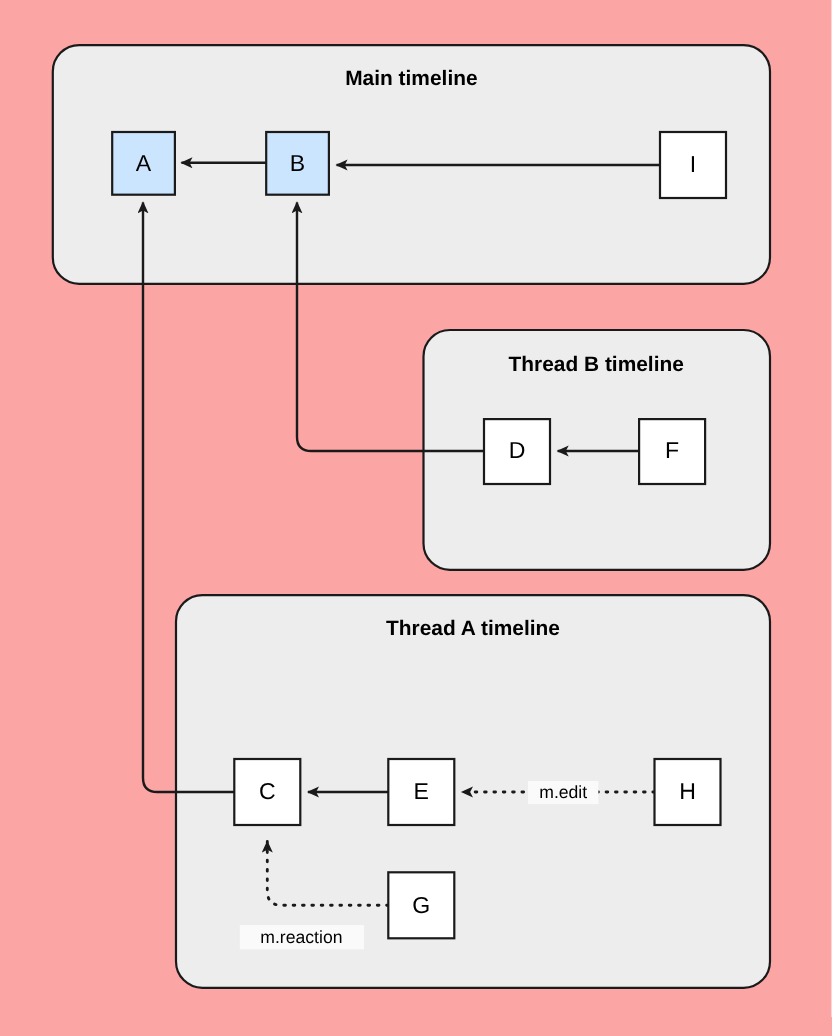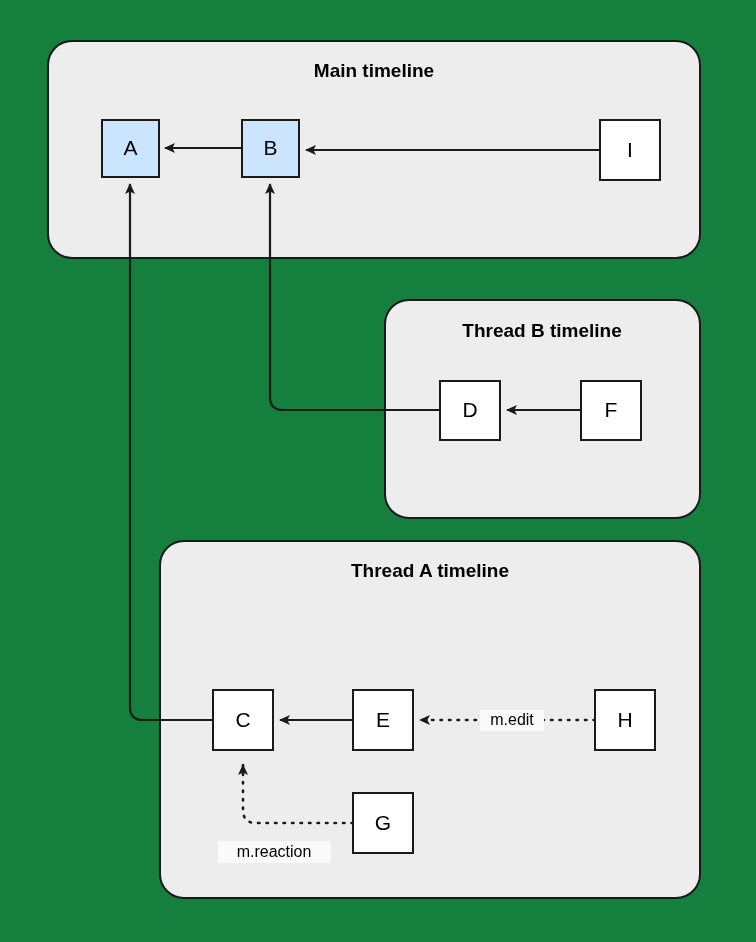--- a/index.html
+++ b/index.html
@@ -7,21 +7,21 @@
     padding: 0;
     background: #ffffff;
   }
   body {
     font-family: "Liberation Sans", sans-serif;
   }
   #canvas {
     position: relative;
     width: 756px;
     height: 942px;
-    background: #15803d;
+    background: #fca5a5;
     overflow: hidden;
   }
   #diagram-svg {
     position: absolute;
     left: 0;
     top: 0;
     width: 756px;
     height: 942px;
   }
   .group-title {

